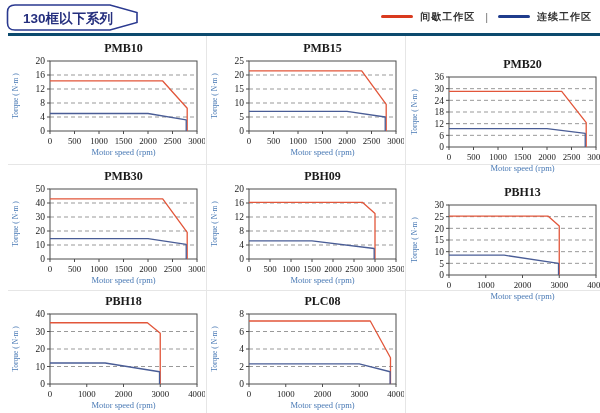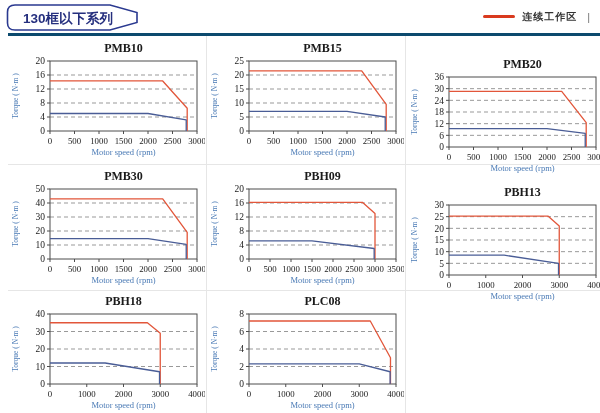--- a/index.html
+++ b/index.html
@@ -26,23 +26,27 @@
 <body>
 
 <div class="header">
   <svg class="title-box" viewBox="0 0 138 29">
     <path d="M11 2 H106 L133 9.5 V19.5 L106 27 H11 Q3.5 27 3.5 20 V9 Q3.5 2 11 2 Z" fill="#ffffff" stroke="#2a3990" stroke-width="1.6"></path>
     <text x="64" y="19.5" text-anchor="middle">130框以下系列</text>
   </svg>
   <div class="legend">
     <div class="legend-item">
       <span class="legend-swatch" style="background:#d93a1e"></span>
+      <span class="legend-label">间歇工作区</span>
+    </div>
+    <span class="legend-sep">|</span>
+    <div class="legend-item">
+      <span class="legend-swatch" style="background:#1f3c8c"></span>
       <span class="legend-label">连续工作区</span>
     </div>
-    <span class="legend-sep">|</span>
   </div>
 </div>
 
 <div class="grid">
   <div class="cell">
       <svg width="196" height="120" viewBox="0 0 196 120">
         <text x="114.5" y="12" text-anchor="middle" style="font:bold 12px &quot;Liberation Serif&quot;,serif;fill:#1a1a1a">PMB10</text>
         <line x1="41" y1="77" x2="188" y2="77" stroke="#999999" stroke-width="1" stroke-dasharray="4 3"></line>
         <line x1="41" y1="63" x2="188" y2="63" stroke="#999999" stroke-width="1" stroke-dasharray="4 3"></line>
         <line x1="41" y1="49" x2="188" y2="49" stroke="#999999" stroke-width="1" stroke-dasharray="4 3"></line>

